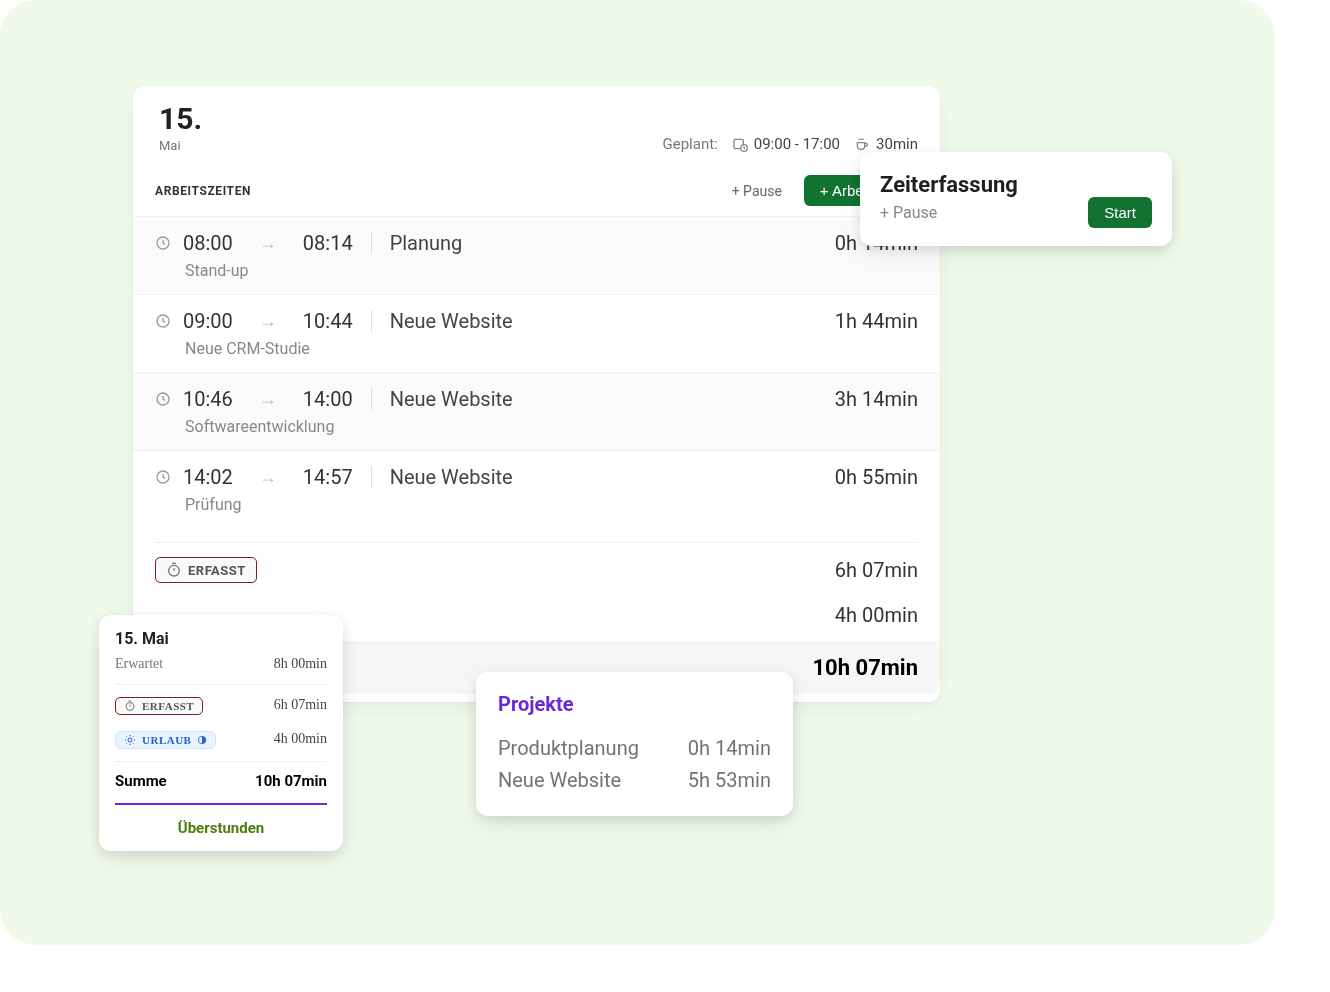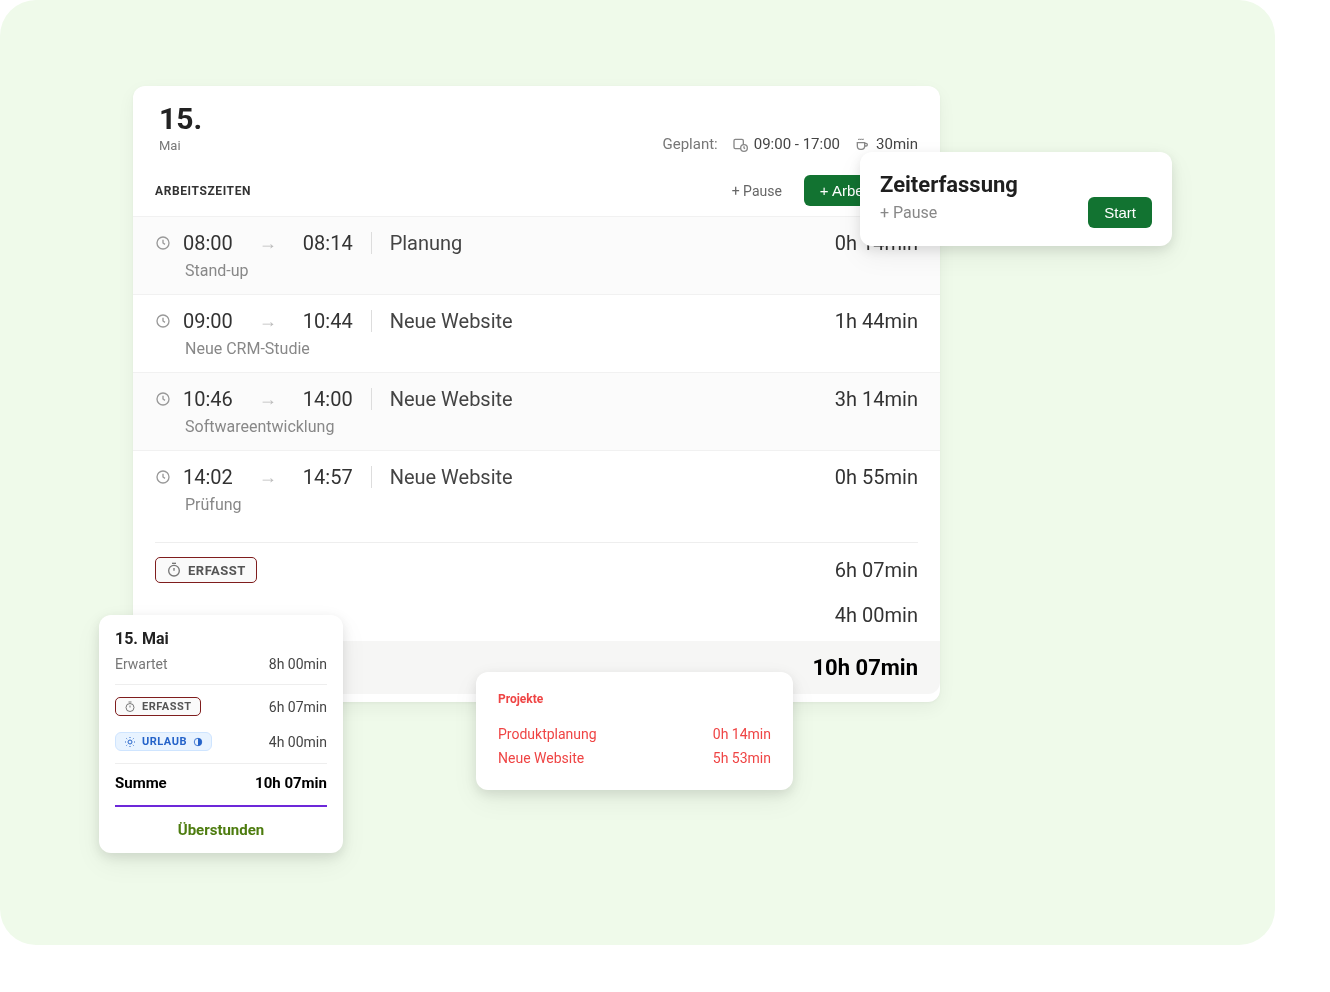--- a/index.html
+++ b/index.html
@@ -190,23 +190,24 @@
       left: 99px;
       top: 615px;
       width: 244px;
       background: #fff;
       border-radius: 12px;
       box-shadow: 0 4px 12px rgba(0,0,0,0.10), 0 10px 28px rgba(0,0,0,0.06);
       padding: 14px 16px 14px 16px;
     }
     .summary-card .title { font-size: 16px; font-weight: 700; color: #222; }
     .sum-row {
-      display: flex; align-items: center; justify-content: space-between;
+      display: flex; justify-content: space-between;
       padding: 8px 0;
       font-size: 14px;
+      font-family: Liberation Serif, serif;
     }
     .sum-row .lbl { color: #777; }
     .sum-row .v { color: #444; }
     .sum-sep { height: 1px; background: #eee; margin: 4px 0; }
     .badge-outline.small { font-size: 11px; padding: 2px 8px; }
     .badge-vac {
       display: inline-flex; align-items: center; gap: 6px;
       background: #e8f3ff;
       border: 1px solid #cfe5ff;
       color: #2563c9;
@@ -240,29 +241,29 @@
       position: absolute;
       left: 476px;
       top: 672px;
       width: 317px;
       background: #fff;
       border-radius: 12px;
       box-shadow: 0 4px 12px rgba(0,0,0,0.10), 0 10px 28px rgba(0,0,0,0.06);
       padding: 20px 22px 20px 22px;
     }
     .projects-card h3 {
-      font-size: 12px;
-      font-weight: 700;
-      color: #ef4444;
+      font-size: 20px;
+      font-weight: 700;
+      color: #6d28d9;
       margin-bottom: 16px;
     }
     .proj-row {
       display: flex; justify-content: space-between;
-      font-size: 14px;
-      color: #ef4444;
+      font-size: 20px;
+      color: #737373;
       padding: 4px 0;
     }
   </style>
 </head>
 <body>
 
 <div class="bg-panel"></div>
 
 <div class="main-card">
   <div class="main-header">

